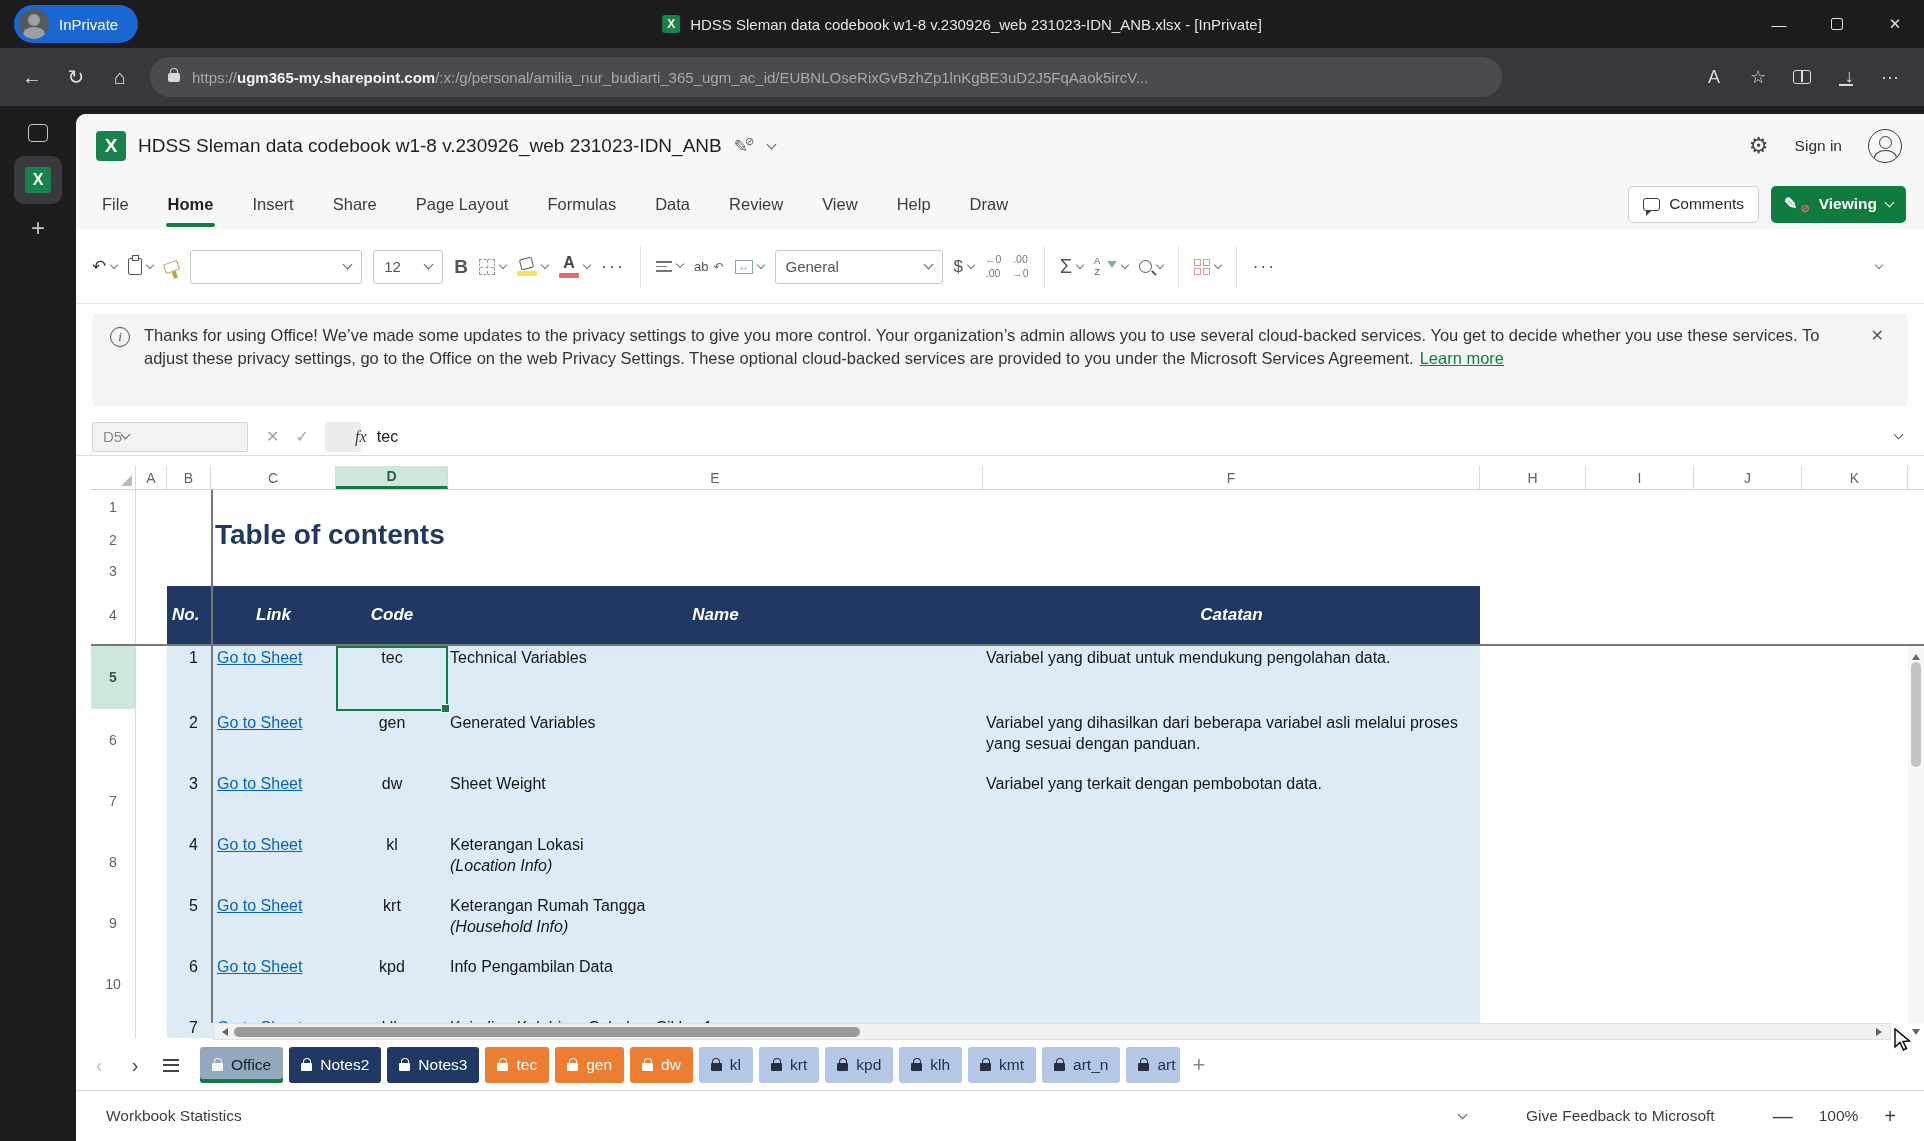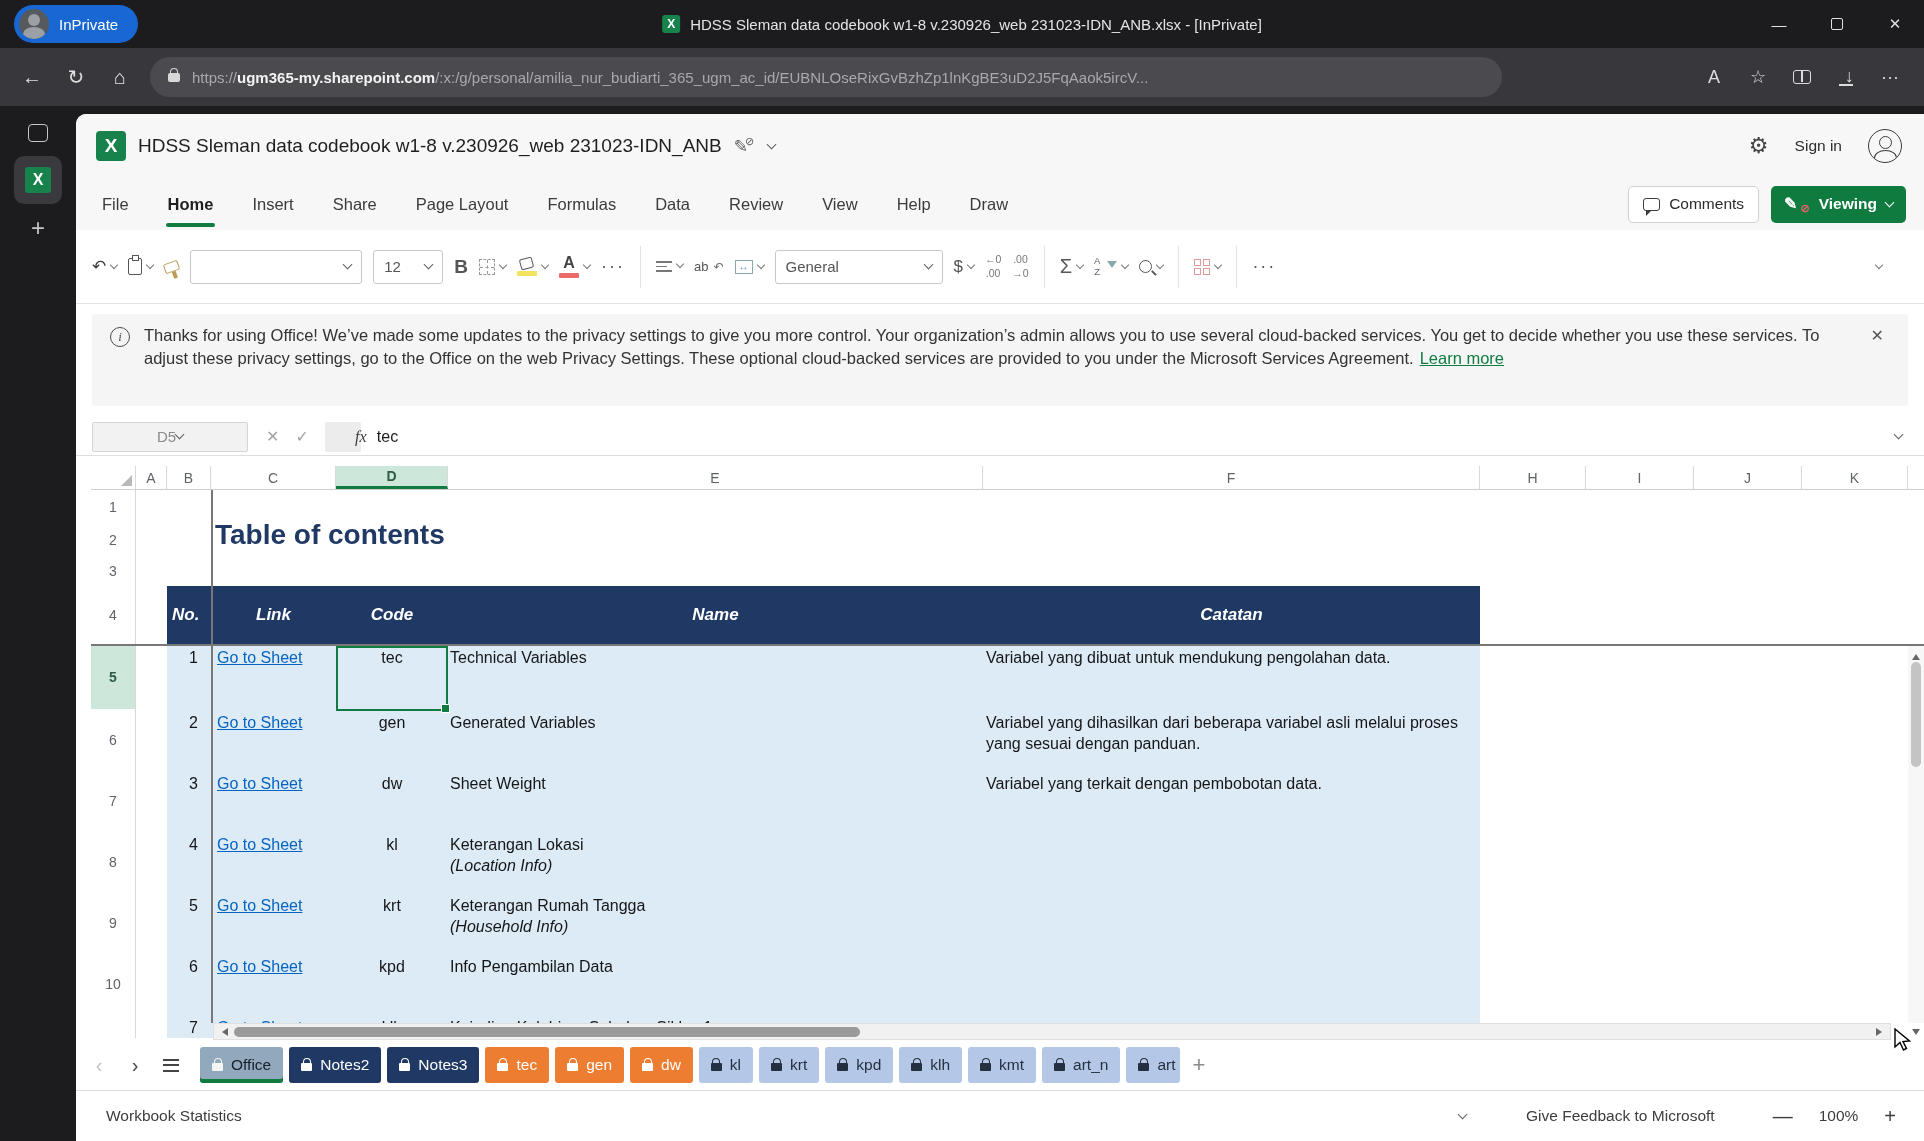--- a/index.html
+++ b/index.html
@@ -124,21 +124,21 @@
   .banner{margin:10px 16px 0 16px;height:92px;background:#f5f5f5;border-radius:3px;display:flex;padding:10px 18px 0 18px;flex:0 0 auto;}
   .infoi{width:20px;height:20px;border:1.6px solid #4d4d4d;border-radius:50%;color:#4d4d4d;font-size:13px;font-style:italic;
          display:flex;align-items:center;justify-content:center;margin-top:3px;flex:0 0 auto;font-family:"Liberation Serif",serif;}
   .bannertext{margin-left:14px;font-size:16.5px;line-height:1.42;color:#333;max-width:1710px;}
   .learnmore{color:#107c41;text-decoration:underline;margin-left:6px;}
   .bclose{margin-left:auto;color:#555;font-size:16px;padding:2px 6px;height:24px;}
 
   
   .fbar{margin-top:12px;height:38px;display:flex;align-items:center;border-bottom:1px solid #dedede;flex:0 0 auto;}
   .namebox{margin-left:16px;width:156px;height:30px;background:#f2f2f2;border:1px solid #d5d5d5;border-radius:2px;
-           display:flex;align-items:center;justify-content:center;padding:0 10px;color:#8a8a8a;font-size:15px;}
+           display:flex;align-items:center;justify-content:flex-start;padding:0 10px;color:#8a8a8a;font-size:15px;}
   .fxbtns{display:flex;align-items:center;gap:16px;margin-left:18px;color:#a2a2a2;font-size:16px;}
   .fxchip{background:#ececec;border-radius:2px;width:34px;height:30px;display:flex;align-items:center;justify-content:center;
           font-family:"Liberation Serif",serif;font-style:italic;font-size:16px;color:#3c3c3c;padding-left:36px;}
   .fvalue{margin-left:16px;font-size:16px;color:#1c1c1c;}
   .fbar-chev{margin-left:auto;margin-right:22px;}
 
   
   .grid{position:relative;margin:10px 0 0 15px;width:1833px;height:574px;flex:0 0 auto;background:#fff;overflow:hidden;}
   .colhdr{display:flex;height:24px;border-bottom:1px solid #cfcfcf;}
   .ch{border-right:1px solid #d9d9d9;font-size:14px;color:#5f6368;display:flex;align-items:center;justify-content:center;}

